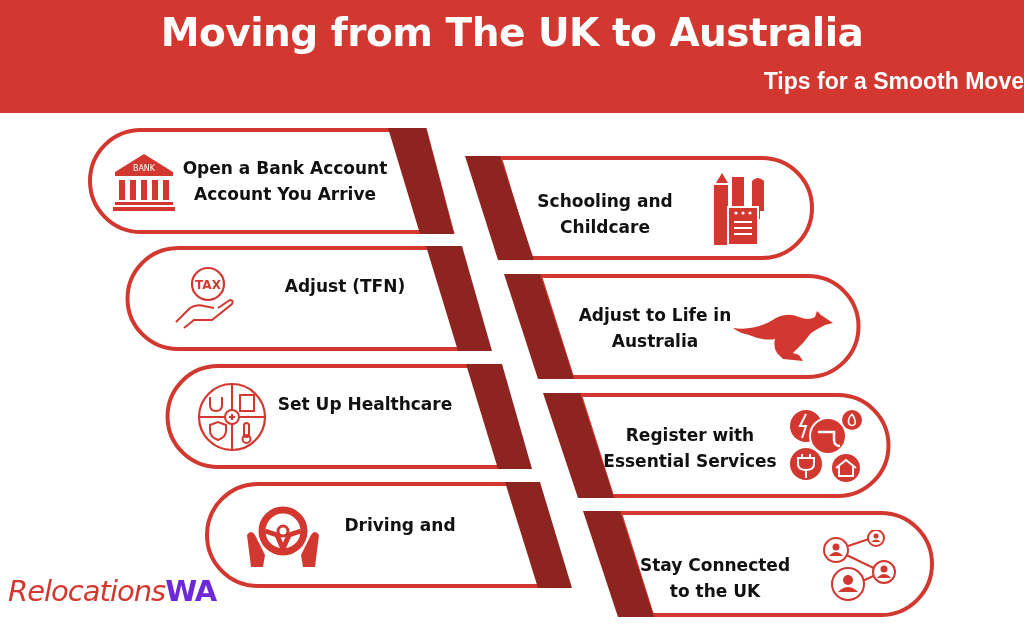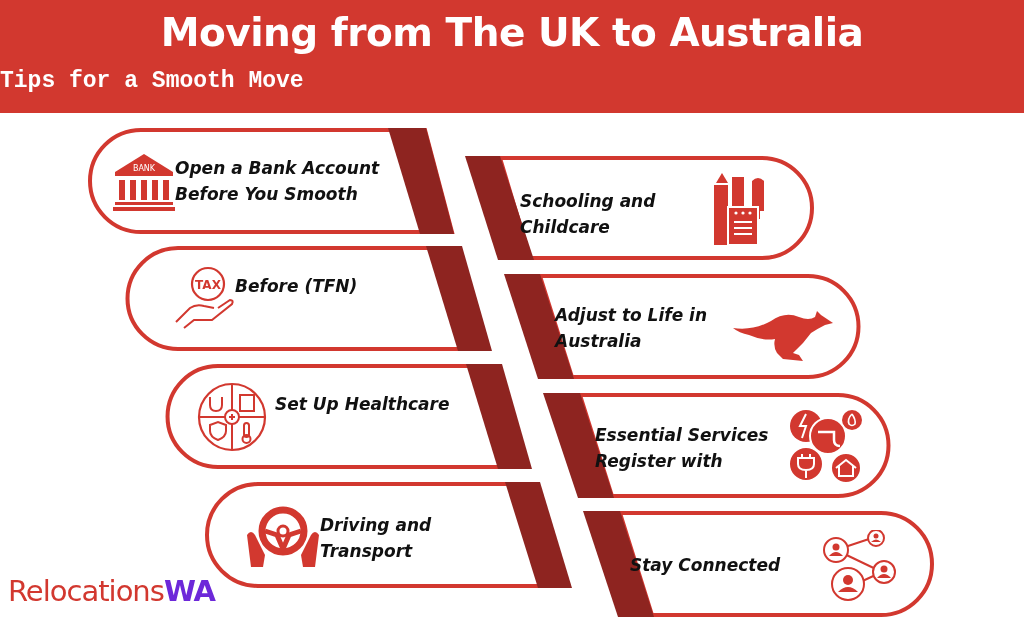--- a/index.html
+++ b/index.html
@@ -1,25 +1,25 @@
 <!DOCTYPE html>
 <html><head>
 <meta charset="utf-8">
 <style>
   html, body { margin: 0; padding: 0; }
   body { width: 1024px; height: 630px; position: relative; overflow: hidden; background: #ffffff; font-family: "DejaVu Sans", sans-serif; }
   .header { position: absolute; left: 0; top: 0; width: 1024px; height: 113px; background: #d2382f; }
   .title { position: absolute; left: 0; width: 1024px; top: 10px; text-align: center; color: #fff; font-weight: bold; font-size: 39px; letter-spacing: -0.5px; font-family: "DejaVu Sans", sans-serif; }
-  .subtitle { position: absolute; left: 0; width: 1024px; top: 68px; text-align: left; color: #fff; font-weight: bold; font-size: 23px; font-family: Liberation Mono, monospace; }
+  .subtitle { position: absolute; left: 0; width: 1024px; top: 68px; text-align: right; color: #fff; font-weight: bold; font-size: 23px; font-family: Liberation Sans, sans-serif; }
   svg.shapes { position: absolute; left: 0; top: 0; }
   .card { position: absolute; }
-  .card-text { position: absolute; text-align: left; font-weight: bold; font-size: 17px; line-height: 26px; color: #111; font-family: "DejaVu Sans", sans-serif; font-style: italic; }
+  .card-text { position: absolute; text-align: center; font-weight: bold; font-size: 17px; line-height: 26px; color: #111; font-family: "DejaVu Sans", sans-serif; }
   .icon { position: absolute; }
   .logo { position: absolute; left: 8px; top: 574px; font-size: 29px; font-family: "DejaVu Sans", sans-serif; letter-spacing: -1px; }
-  .logo .rel { color: #d2382f; font-weight: normal; }
+  .logo .rel { color: #d2382f; font-weight: normal; font-style: italic; }
   .logo .wa { color: #6d28d9; font-weight: bold; }
 </style>
 </head>
 <body>
 
 <div class="header">
   <div class="title">Moving from The UK to Australia</div>
   <div class="subtitle">Tips for a Smooth Move</div>
 </div>
 
@@ -74,33 +74,33 @@
     <rect x="6" y="28" width="6" height="20" fill="#d2382f"></rect>
     <rect x="17" y="28" width="6" height="20" fill="#d2382f"></rect>
     <rect x="28" y="28" width="6" height="20" fill="#d2382f"></rect>
     <rect x="39" y="28" width="6" height="20" fill="#d2382f"></rect>
     <rect x="50" y="28" width="6" height="20" fill="#d2382f"></rect>
     <rect x="2" y="50" width="58" height="3" fill="#d2382f"></rect>
     <rect x="0" y="55" width="62" height="4" fill="#d2382f"></rect>
   </svg>
   <div class="card-text" style="left:175px;top:155px;width:220px">
     <div>Open a Bank Account</div>
-    <div>Before You Smooth</div>
+    <div>Account You Arrive</div>
   </div>
 </div>
 
 <div class="card">
   <svg class="icon" style="left:172px;top:264px" width="64" height="70" viewBox="0 0 64 70">
     <circle cx="36" cy="20" r="16" fill="none" stroke="#d2382f" stroke-width="2.2"></circle>
     <text x="36" y="25" text-anchor="middle" font-size="12" font-weight="bold" fill="#d2382f" font-family="DejaVu Sans, sans-serif">TAX</text>
     <path d="M4 58 L18 44 Q24 40 32 42 L42 44" fill="none" stroke="#d2382f" stroke-width="2"></path>
     <path d="M12 64 L22 56 L40 56 L60 40 Q62 36 58 36 L46 44" fill="none" stroke="#d2382f" stroke-width="2"></path>
   </svg>
   <div class="card-text" style="left:235px;top:273px;width:220px">
-    <div>Before (TFN)</div>
+    <div>Adjust (TFN)</div>
   </div>
 </div>
 
 <div class="card">
   <svg class="icon" style="left:196px;top:381px" width="72" height="72" viewBox="0 0 72 72">
     <circle cx="36" cy="36" r="33" fill="none" stroke="#d2382f" stroke-width="2.2"></circle>
     <line x1="3" y1="36" x2="69" y2="36" stroke="#d2382f" stroke-width="2"></line>
     <line x1="36" y1="3" x2="36" y2="69" stroke="#d2382f" stroke-width="2"></line>
     <circle cx="36" cy="36" r="7" fill="#fff" stroke="#d2382f" stroke-width="2"></circle>
     <path d="M33 36 h6 M36 33 v6" stroke="#d2382f" stroke-width="2"></path>
@@ -118,21 +118,20 @@
 <div class="card">
   <svg class="icon" style="left:245px;top:505px" width="76" height="64" viewBox="0 0 76 64">
     <circle cx="38" cy="26" r="21" fill="none" stroke="#d2382f" stroke-width="7"></circle>
     <circle cx="38" cy="26" r="5" fill="none" stroke="#d2382f" stroke-width="3"></circle>
     <path d="M20 26 L32 30 L38 44 L44 30 L56 26" fill="none" stroke="#d2382f" stroke-width="5"></path>
     <path d="M2 30 Q6 24 10 30 L20 50 L18 62 L6 62 Z" fill="#d2382f"></path>
     <path d="M74 30 Q70 24 66 30 L56 50 L58 62 L70 62 Z" fill="#d2382f"></path>
   </svg>
   <div class="card-text" style="left:320px;top:512px;width:160px">
     <div>Driving and</div>
-    <div>Transport</div>
   </div>
 </div>
 
 <div class="card">
   <div class="card-text" style="left:520px;top:188px;width:170px">
     <div>Schooling and</div>
     <div>Childcare</div>
   </div>
   <svg class="icon" style="left:710px;top:173px" width="60" height="74" viewBox="0 0 60 74">
     <polygon points="6,10 12,0 18,10" fill="#d2382f"></polygon>
@@ -155,40 +154,41 @@
     <div>Adjust to Life in</div>
     <div>Australia</div>
   </div>
   <svg class="icon" style="left:733px;top:303px" width="102" height="62" viewBox="0 0 102 62">
     <path d="M0 25 Q20 28 38 18 Q52 8 66 14 Q76 18 82 14 L84 8 L88 12 L100 20 L92 22 Q84 26 78 30 L70 40 Q64 46 60 50 L66 52 L70 58 L50 56 L44 50 Q40 44 42 36 Q30 38 16 32 Q6 30 0 25 Z" fill="#d2382f"></path>
   </svg>
 </div>
 
 <div class="card">
   <div class="card-text" style="left:595px;top:422px;width:190px">
+    <div>Register with</div>
     <div>Essential Services</div>
-    <div>Register with</div>
   </div>
   <svg class="icon" style="left:786px;top:406px" width="80" height="80" viewBox="0 0 80 80">
     <circle cx="20" cy="20" r="16" fill="#d2382f"></circle>
     <circle cx="66" cy="14" r="10" fill="#d2382f"></circle>
     <circle cx="42" cy="30" r="18" fill="#d2382f" stroke="#fff" stroke-width="2"></circle>
     <circle cx="20" cy="58" r="17" fill="#d2382f" stroke="#fff" stroke-width="2"></circle>
     <circle cx="60" cy="62" r="15" fill="#d2382f" stroke="#fff" stroke-width="2"></circle>
     <path d="M20 8 l-6 12 h6 l-4 12" fill="none" stroke="#fff" stroke-width="2"></path>
     <path d="M32 26 h16 v8 q0 6 6 6" fill="none" stroke="#fff" stroke-width="2.5"></path>
     <path d="M66 8 q-5 5 -3 10 q3 3 6 0 q1 -4 -3 -10" fill="none" stroke="#fff" stroke-width="1.6"></path>
     <path d="M12 52 h16 v6 q0 6 -8 6 q-8 0 -8 -6 z M16 48 v4 M24 48 v4 M20 64 v8" fill="none" stroke="#fff" stroke-width="2"></path>
     <path d="M50 62 l10 -8 l10 8 M53 60 v10 h14 v-10" fill="none" stroke="#fff" stroke-width="2"></path>
   </svg>
 </div>
 
 <div class="card">
   <div class="card-text" style="left:630px;top:552px;width:170px">
     <div>Stay Connected</div>
+    <div>to the UK</div>
   </div>
   <svg class="icon" style="left:820px;top:530px" width="80" height="72" viewBox="0 0 80 72">
     <line x1="16" y1="20" x2="52" y2="8" stroke="#d2382f" stroke-width="2"></line>
     <line x1="16" y1="20" x2="62" y2="42" stroke="#d2382f" stroke-width="2"></line>
     <line x1="62" y1="42" x2="36" y2="54" stroke="#d2382f" stroke-width="2"></line>
     <circle cx="16" cy="20" r="12" fill="#fff" stroke="#d2382f" stroke-width="2"></circle>
     <circle cx="16" cy="17" r="3.5" fill="#d2382f"></circle>
       <path d="M9 26 q7 -8 14 0 z" fill="#d2382f"></path>
     <circle cx="56" cy="8" r="8" fill="#fff" stroke="#d2382f" stroke-width="2"></circle>
     <circle cx="56" cy="6" r="2.5" fill="#d2382f"></circle>

